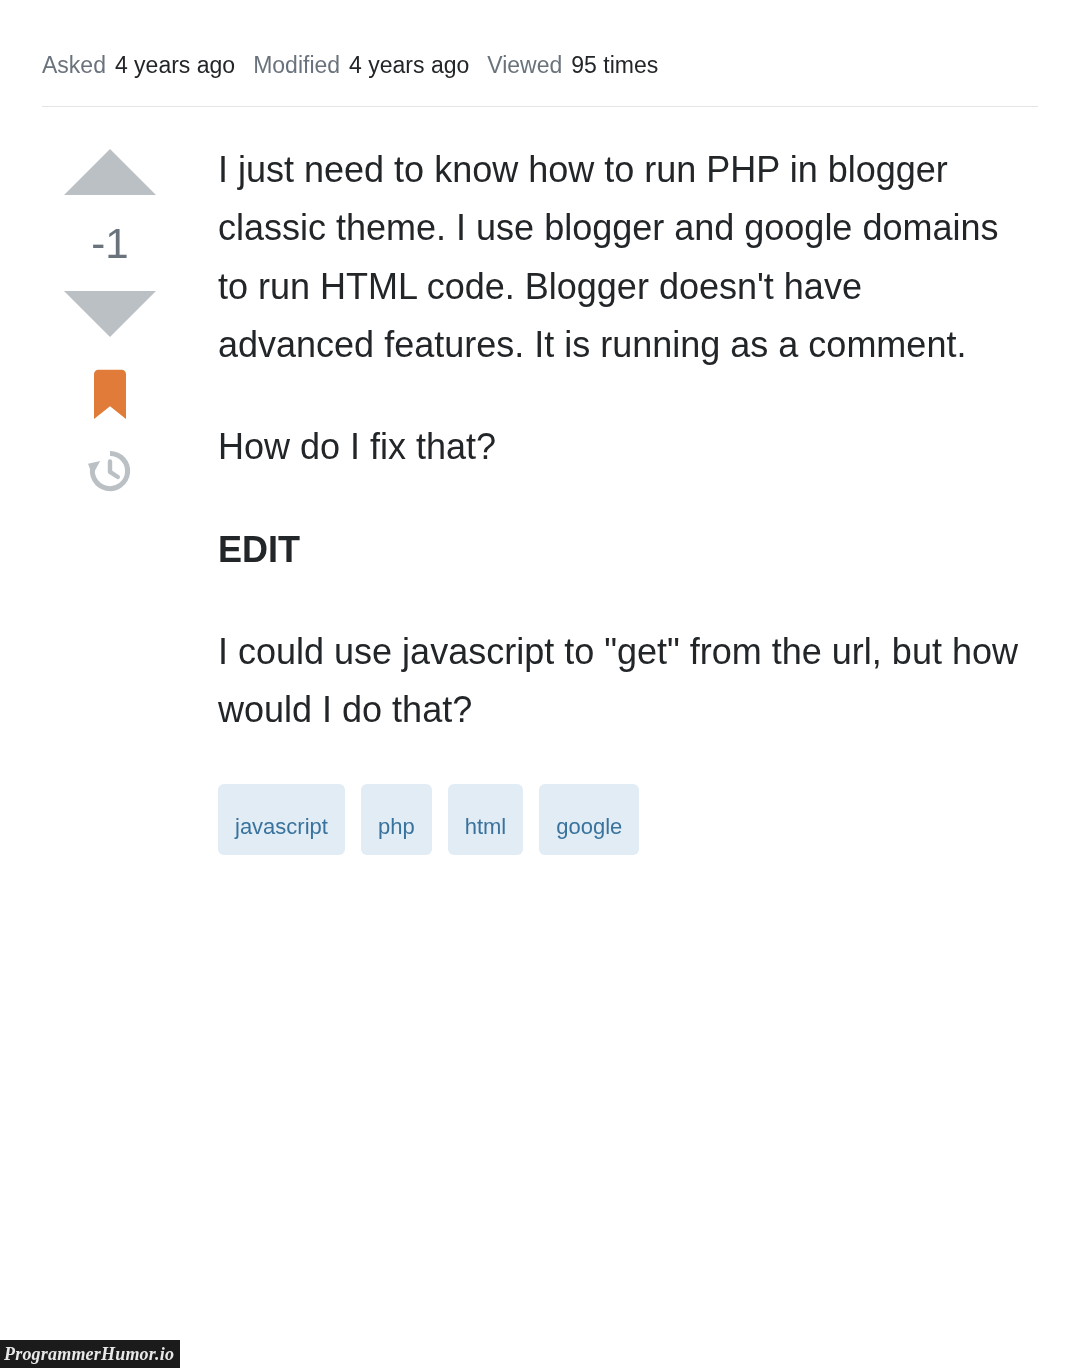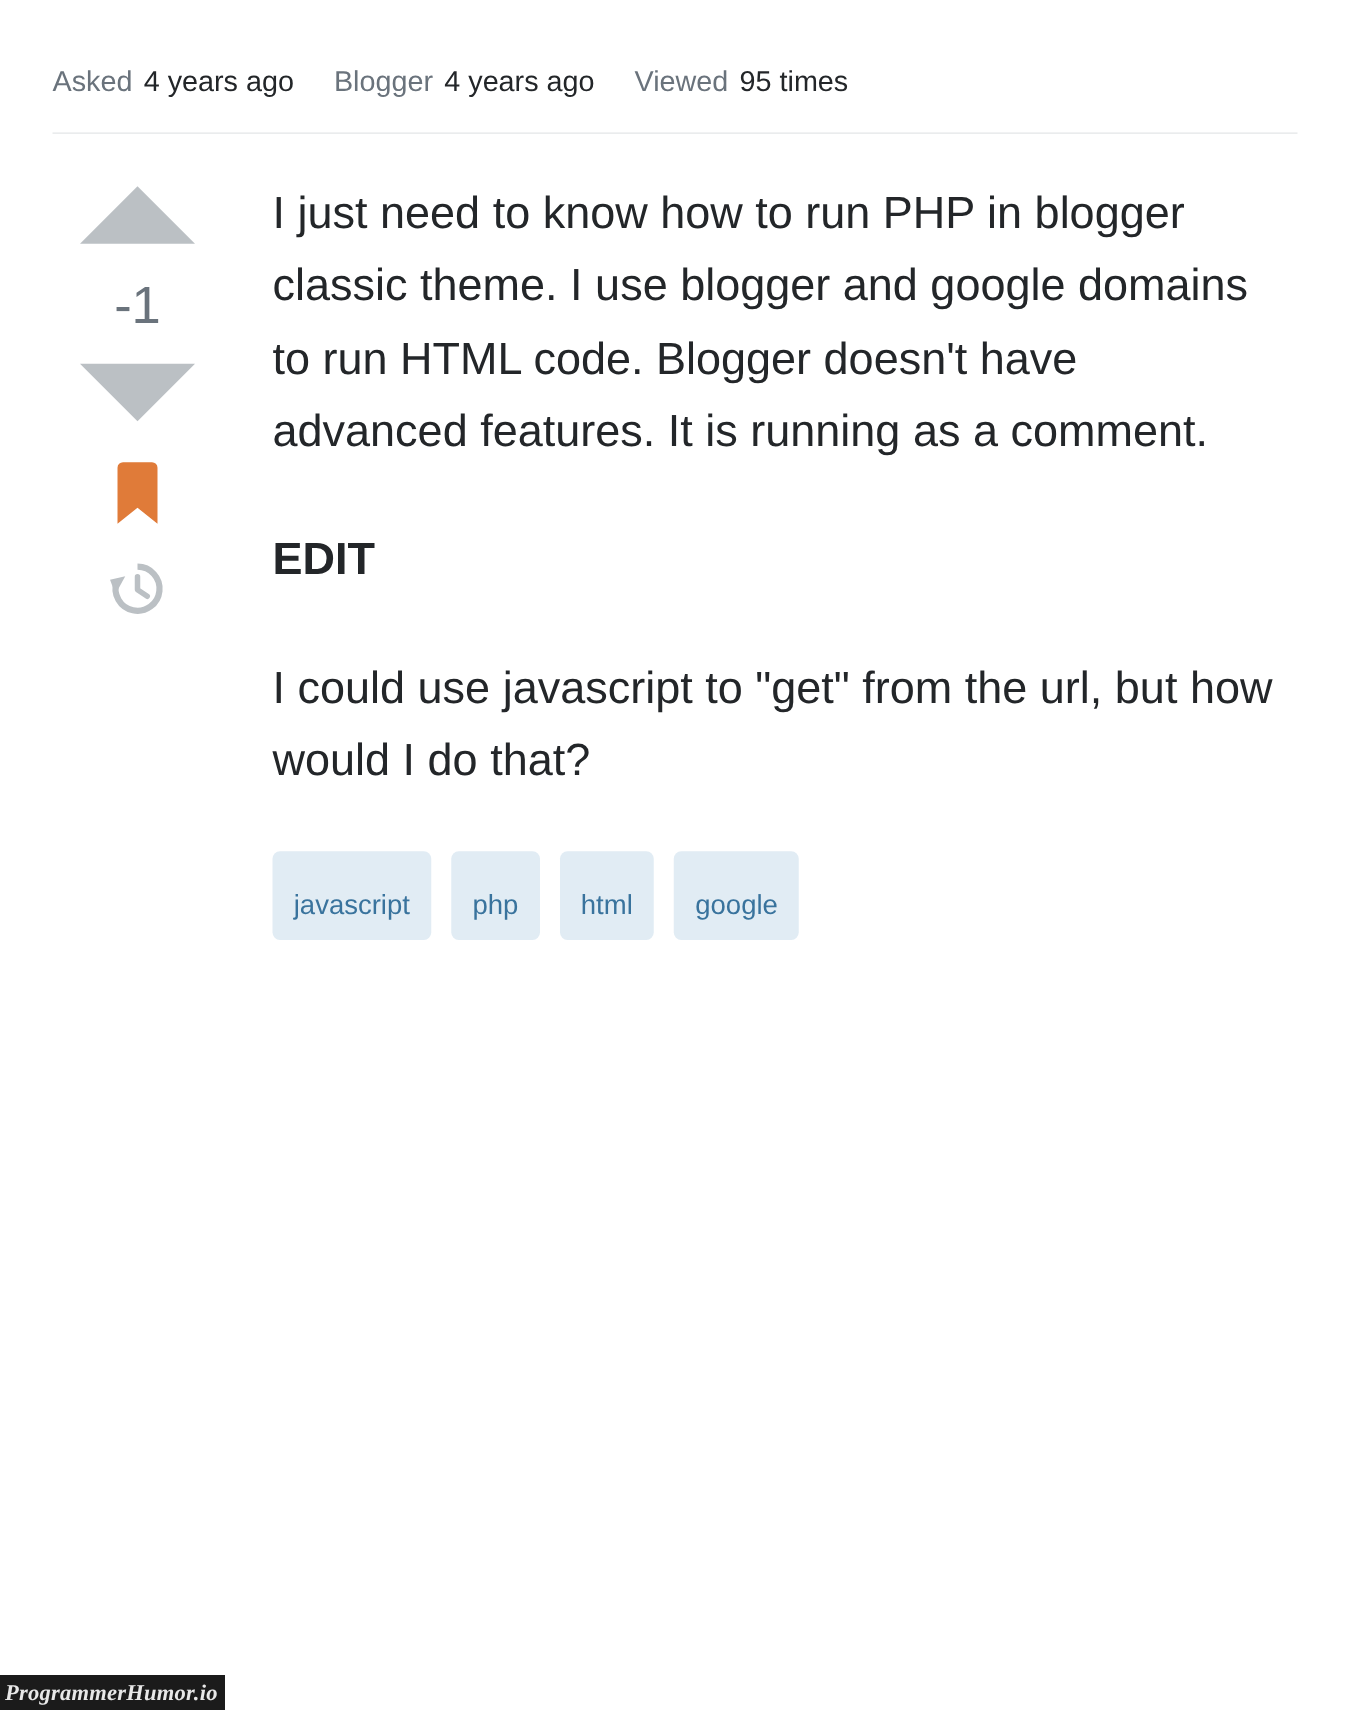--- a/index.html
+++ b/index.html
@@ -25,21 +25,21 @@
     font-weight: 400;
     color: #3b4045;
     margin: 0;
     letter-spacing: -0.3px;
     white-space: nowrap;
   }
   .meta-row {
     margin-top: 26px;
     display: flex;
     align-items: baseline;
-    gap: 32px;
+    gap: 18px;
     font-size: 23px;
     white-space: nowrap;
   }
   .meta-item {
     display: inline-flex;
     align-items: baseline;
     gap: 9px;
   }
   .meta-label {
     color: #6a737c;
@@ -175,21 +175,21 @@
 <body>
 
 <div class="page-header">
 
   <div class="meta-row">
     <span class="meta-item">
       <span class="meta-label">Asked</span>
       <span class="meta-value">4 years ago</span>
     </span>
     <span class="meta-item">
-      <span class="meta-label">Blogger</span>
+      <span class="meta-label">Modified</span>
       <span class="meta-value">4 years ago</span>
     </span>
     <span class="meta-item">
       <span class="meta-label">Viewed</span>
       <span class="meta-value">95 times</span>
     </span>
   </div>
 </div>
 
 <div class="header-divider"></div>
@@ -213,20 +213,21 @@
       <path d="M7.1 7.0 L1.0 8.4 L3.2 14.1 Z" fill="#bbc0c4"></path>
       <path d="M12 7.2 V12.4 L15.9 15.0" fill="none" stroke="#bbc0c4" stroke-width="2.2" stroke-linecap="round" stroke-linejoin="round"></path>
     </svg>
   </div>
 
   <div class="post-body">
 
     <p>I just need to know how to run PHP in blogger classic theme. I use blogger and google domains to run HTML code. Blogger doesn't have advanced features. It is running as a comment.</p>
 
 
+    <p>How do I fix that?</p>
 
 
     <p class="edit-heading">EDIT</p>
 
     <p>I could use javascript to "get" from the url, but how would I do that?</p>
 
     <div class="tag-list">
       <a class="tag">javascript</a>
       <a class="tag">php</a>
       <a class="tag">html</a>

